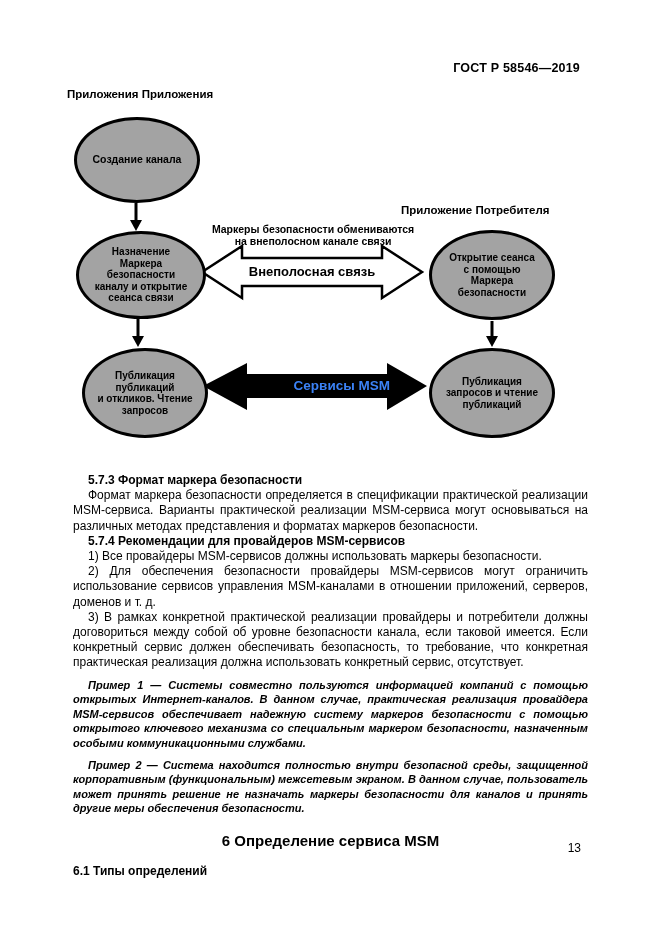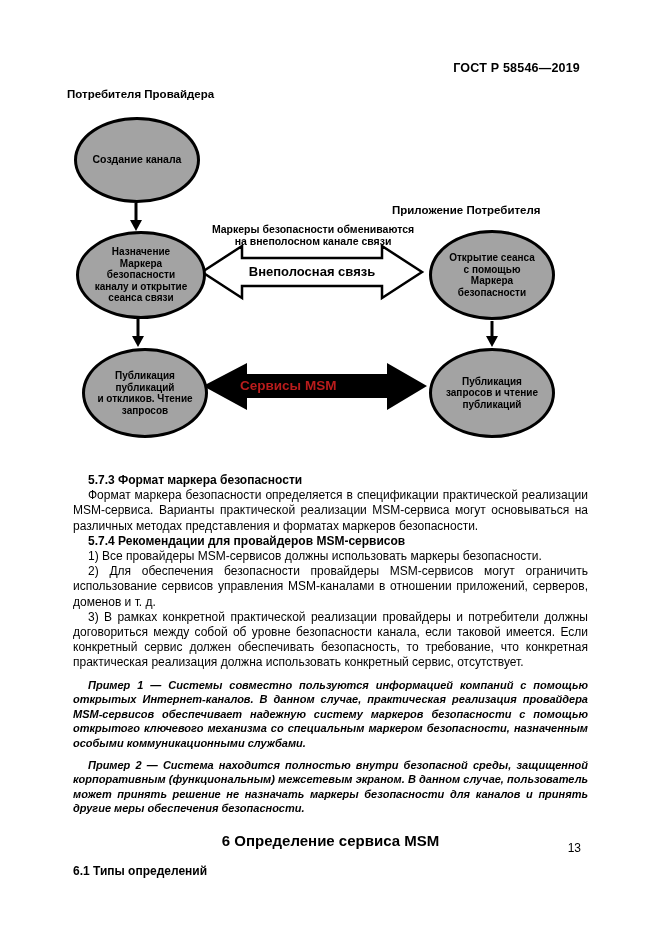--- a/index.html
+++ b/index.html
@@ -12,21 +12,21 @@
   }
   .doc-header{
     position:absolute;top:61px;right:81px;
     font-size:12.5px;font-weight:bold;letter-spacing:.2px;
   }
   
   .diagram{position:absolute;left:0;top:0;width:661px;height:470px;}
   .diagram svg{position:absolute;left:0;top:0;}
   .lane-label{position:absolute;font-weight:bold;font-size:11.5px;white-space:nowrap;}
   .lane-label.provider{left:67px;top:88px;}
-  .lane-label.consumer{left:392px;top:204px;}
+  .lane-label.consumer{left:401px;top:204px;}
   .ellipse{
     position:absolute;box-sizing:border-box;
     border:3px solid #000;border-radius:50%;
     display:flex;align-items:center;justify-content:center;
     text-align:center;font-weight:bold;
     font-size:10px;line-height:11.5px;white-space:pre-line;
     background:#a3a3a3;
   }
   .e-create{left:74px;top:117px;width:126px;height:86px;font-size:10.5px;}
   .e-assign{left:76px;top:231px;width:130px;height:88px;}
@@ -37,21 +37,21 @@
     position:absolute;left:205px;top:223px;width:216px;
     text-align:center;font-weight:bold;font-size:10.5px;line-height:12px;
     white-space:pre-line;
   }
   .oob-label{
     position:absolute;left:232px;top:264px;width:160px;
     text-align:center;font-weight:bold;font-size:13px;
   }
   .msm-label{
     position:absolute;left:240px;top:378px;width:150px;
-    text-align:left;font-weight:bold;font-size:13.5px;color:#b91c1c;
+    text-align:right;font-weight:bold;font-size:13.5px;color:#3b82f6;
   }
   .fig-caption{
     position:absolute;left:75px;top:449px;width:466px;
     text-align:center;font-size:10.5px;
   }
   
   .body-text{
     position:absolute;left:73px;top:473px;width:515px;
     font-size:12px;line-height:15.2px;text-align:justify;
   }
@@ -90,21 +90,21 @@
       <g>
         <line x1="492" y1="321" x2="492" y2="337" stroke="#000" stroke-width="3"></line>
         <polygon points="486,336 498,336 492,347" fill="#000"></polygon>
       </g>
 
       <polygon points="202,272 242,246 242,258 382,258 382,246 422,272 382,298 382,286 242,286 242,298" fill="#ffffff" stroke="#000" stroke-width="2.5"></polygon>
 
       <polygon points="203,386 247,363 247,374 387,374 387,363 427,386 387,410 387,398 247,398 247,410" fill="#000000"></polygon>
     </svg>
 
-    <div class="lane-label provider">Потребителя Провайдера</div>
+    <div class="lane-label provider">Приложения Приложения</div>
     <div class="lane-label consumer">Приложение Потребителя</div>
 
     <div class="ellipse e-create">Создание канала</div>
     <div class="ellipse e-assign">Назначение
 Маркера
 безопасности
 каналу и открытие
 сеанса связи</div>
     <div class="ellipse e-open">Открытие сеанса
 с помощью

